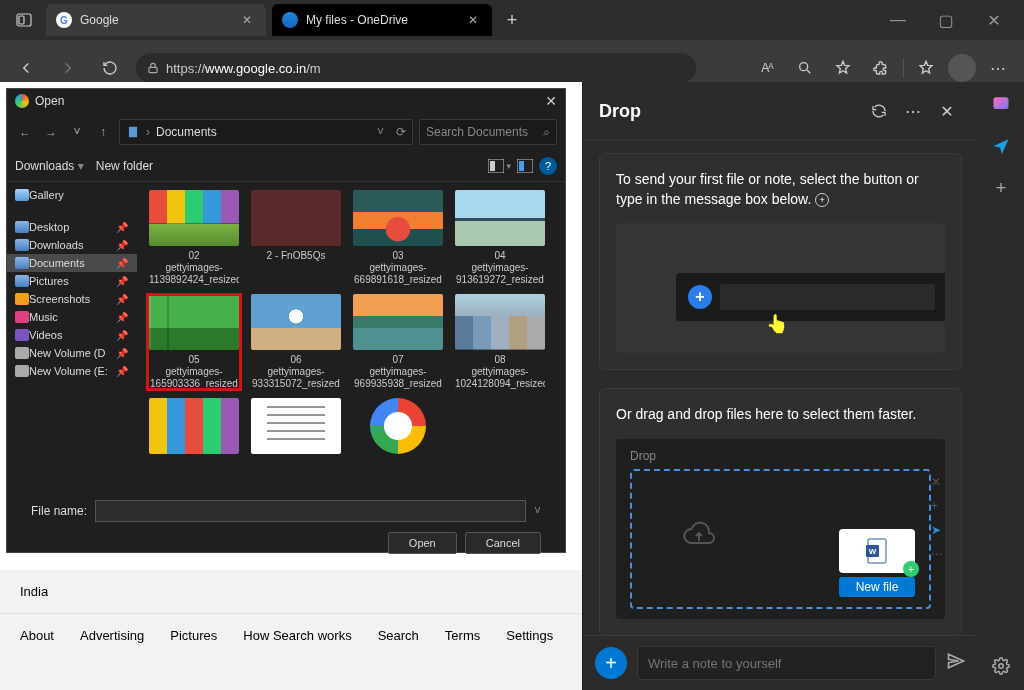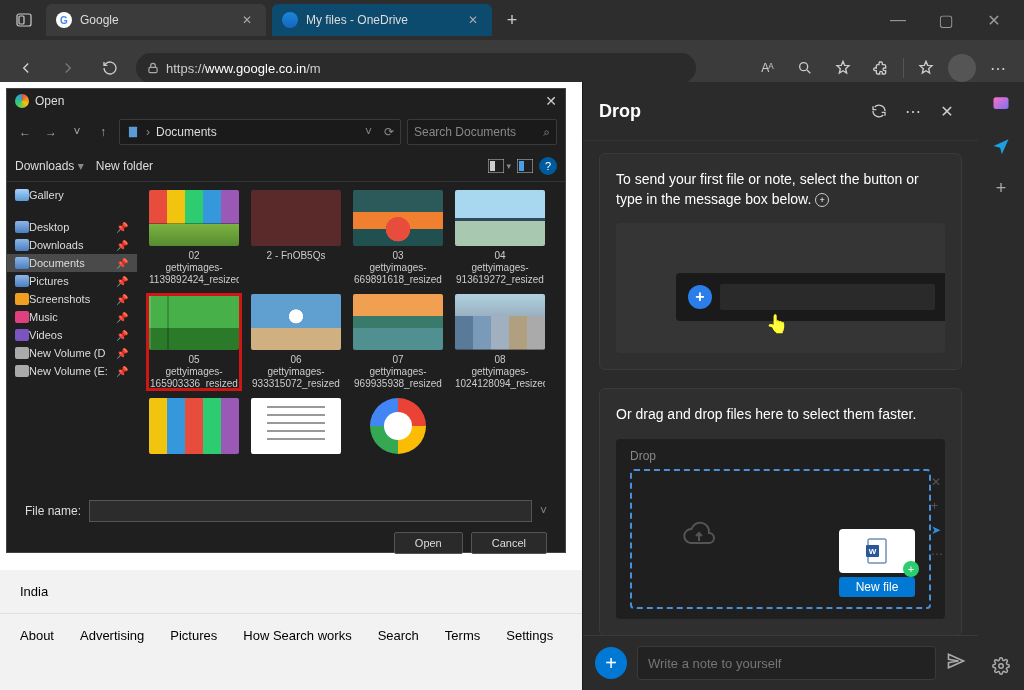--- a/index.html
+++ b/index.html
@@ -3,21 +3,21 @@
 <meta charset="utf-8">
 <style>
 * { box-sizing: border-box; margin: 0; padding: 0; font-family: "Segoe UI", sans-serif; }
 body { background: #2b2b2b; width: 1024px; height: 690px; overflow: hidden; position: relative; color: #ccc; }
 
 
 .browser-top { background: #2d2d2d; height: 40px; display: flex; align-items: center; padding: 0 8px; }
 .tab-overview { width: 32px; height: 28px; display: flex; align-items: center; justify-content: center; border-radius: 4px; }
 .tab-overview svg { width: 16px; height: 16px; }
 .tab { display: flex; align-items: center; background: #3b3b3b; height: 32px; padding: 0 10px; border-radius: 6px 6px 0 0; margin-left: 6px; min-width: 220px; max-width: 240px; font-size: 12px; color: #ddd; gap: 8px; }
-.tab.inactive { background: #0c4a6e; }
+.tab.inactive { background: #000000; }
 .tab .favicon { width: 16px; height: 16px; border-radius: 50%; }
 .tab .tab-title { flex: 1; overflow: hidden; white-space: nowrap; }
 .tab .close { width: 14px; height: 14px; color: #aaa; }
 .newtab { width: 28px; height: 28px; display: flex; align-items: center; justify-content: center; color: #ccc; margin-left: 6px; font-size: 18px; }
 .window-controls { margin-left: auto; display: flex; gap: 4px; }
 .window-controls div { width: 44px; height: 32px; display: flex; align-items: center; justify-content: center; color: #999; }
 
 .toolbar { background: #3b3b3b; height: 56px; display: flex; align-items: center; padding: 0 10px; gap: 10px; }
 .toolbar .icon-btn { width: 32px; height: 32px; display: flex; align-items: center; justify-content: center; color: #ccc; border-radius: 4px; }
 .addr-bar { flex: 0 0 auto; width: 560px; display: flex; align-items: center; background: #2b2b2b; border-radius: 16px; height: 30px; padding: 0 10px; font-size: 13px; color: #ccc; gap: 6px; }
@@ -34,21 +34,21 @@
 
 
 .file-dialog { position: absolute; top: 88px; left: 6px; width: 560px; height: 465px; background: #1f1f1f; border: 1px solid #444; font-size: 12px; color: #ddd; }
 .fd-title { display: flex; align-items: center; padding: 4px 8px; }
 .fd-title .fd-icon { width: 14px; height: 14px; background: conic-gradient(#e74c3c, #f1c40f, #2ecc71, #3498db); border-radius: 50%; margin-right: 6px; }
 .fd-title .close { margin-left: auto; color: #ccc; font-size: 14px; }
 .fd-nav { display: flex; align-items: center; padding: 6px 8px; gap: 6px; }
 .fd-nav .nav-btn { width: 20px; height: 20px; display: flex; align-items: center; justify-content: center; color: #aaa; }
 .fd-path { flex: 1; display: flex; align-items: center; background: #1a1a1a; border: 1px solid #3a3a3a; height: 26px; padding: 0 6px; border-radius: 2px; gap: 6px; }
 .fd-path svg { width: 14px; height: 14px; }
-.fd-search { width: 150px; background: #1a1a1a; border: 1px solid #3a3a3a; height: 26px; display: flex; align-items: center; padding: 0 6px; border-radius: 2px; color: #888; justify-content: space-between; }
+.fd-search { width: 138px; background: #1a1a1a; border: 1px solid #3a3a3a; height: 26px; display: flex; align-items: center; padding: 0 6px; border-radius: 2px; color: #888; justify-content: space-between; }
 .fd-toolbar { display: flex; align-items: center; padding: 6px 8px; gap: 12px; border-bottom: 1px solid #333; }
 .fd-toolbar .right-tools { margin-left: auto; display: flex; gap: 6px; align-items: center; }
 .view-btn { display: flex; align-items: center; gap: 2px; }
 .help-circle { width: 18px; height: 18px; border-radius: 50%; background: #005a9e; color: #fff; display: flex; align-items: center; justify-content: center; font-size: 11px; }
 
 .fd-body { display: flex; height: 310px; }
 .fd-sidebar { width: 130px; padding: 4px 0; overflow: hidden; }
 .fd-sidebar .sb-item { display: flex; align-items: center; padding: 3px 8px; font-size: 11px; }
 .fd-sidebar .sb-item.sel { background: #4a4a4a; }
 .fd-sidebar .sb-item .sb-icon { width: 14px; height: 12px; border-radius: 2px; }
@@ -59,21 +59,21 @@
 .sb-music-icon { background: #e04080; }
 .sb-videos-icon { background: #7a55c0; }
 .sb-drive-icon { background: #aaa; }
 
 .fd-grid { flex: 1; display: grid; grid-template-columns: repeat(4, 94px); gap: 8px 8px; padding: 8px 10px; align-content: start; overflow-y: auto; }
 .thumb-item { width: 94px; display: flex; flex-direction: column; align-items: center; text-align: center; font-size: 10px; color: #ccc; }
 .thumb-item.selected { outline: 3px solid #d01515; outline-offset: -2px; }
 .thumb { width: 90px; height: 56px; border-radius: 2px; margin-bottom: 4px; }
 .thumb-caption { line-height: 1.2; max-width: 90px; overflow: hidden; }
 
-.fd-bottom { padding: 8px 18px; }
+.fd-bottom { padding: 8px 24px; }
 .fd-filename { display: flex; align-items: center; gap: 8px; margin-bottom: 10px; }
 .fd-filename input { flex: 1; background: #2c2c2c; border: 1px solid #555; height: 22px; color: #ccc; padding: 0 6px; font-size: 11px; }
 .fd-buttons { display: flex; justify-content: flex-end; gap: 8px; }
 .fd-buttons button { background: #2a2a2a; border: 1px solid #555; color: #ddd; padding: 4px 20px; font-size: 11px; border-radius: 2px; }
 
 
 .drop-panel { position: absolute; top: 82px; right: 46px; bottom: 0; width: 396px; background: #2b2b2b; border-left: 1px solid #1a1a1a; display: flex; flex-direction: column; padding: 0; }
 .drop-header { display: flex; align-items: center; padding: 14px 16px; border-bottom: 1px solid rgba(255,255,255,0.05); }
 .drop-header h2 { color: #fff; font-size: 18px; font-weight: 600; }
 .drop-header .hdr-icons { margin-left: auto; display: flex; gap: 4px; }

